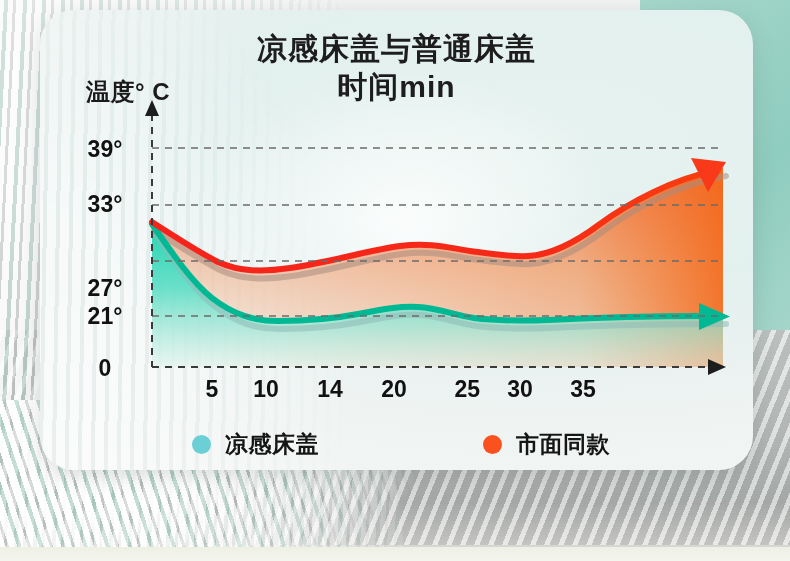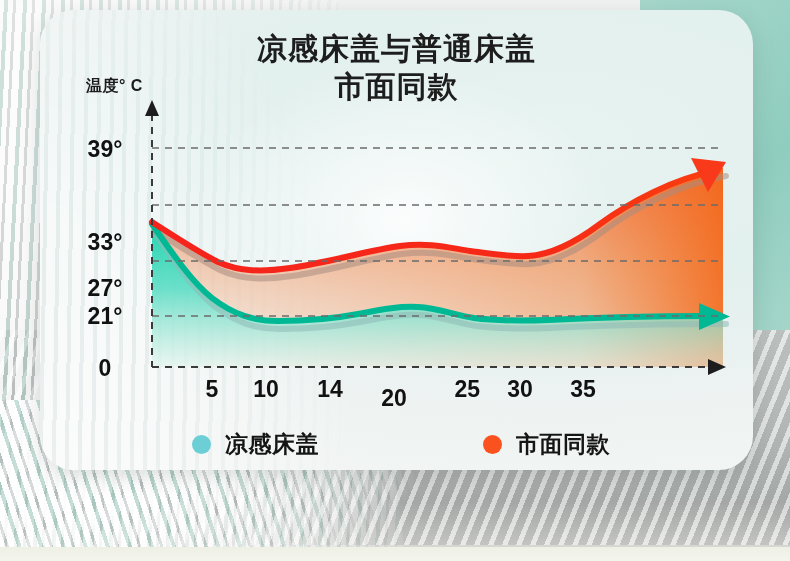--- a/index.html
+++ b/index.html
@@ -87,21 +87,21 @@
   .title{
     position:absolute;left:0;top:20px;width:713px;text-align:center;
     color:#1d1d1d;font-size:30px;font-weight:bold;line-height:1.27;
     letter-spacing:1px;white-space:pre-line;
   }
 
   
   .chart-area{position:absolute;left:0;top:0;width:713px;height:460px;}
   .axis-label-y{
     position:absolute;left:46px;top:66px;
-    font-size:16px;font-weight:bold;color:#1b1b1b;letter-spacing:.5px;
+    font-size:24px;font-weight:bold;color:#1b1b1b;letter-spacing:.5px;
   }
   .axis-label-x{
     position:absolute;left:604px;top:366px;
     font-size:21px;font-weight:bold;color:#111;
   }
   .ytick{
     position:absolute;text-align:center;width:58px;
     font-size:23px;font-weight:bold;color:#111;
   }
   .xtick{
@@ -128,36 +128,36 @@
   <div class="bg-grey-fabric"></div>
   <div class="bg-strip-left"></div>
   <div class="bg-strip-bottom"></div>
   <div class="bg-bottom-strip"></div>
 
   <div class="card">
     <div class="card-sheen"></div>
     <div class="card-wash"></div>
 
     <div class="title">凉感床盖与普通床盖
-市面同款</div>
+时间min</div>
 
     <div class="chart-area">
 
       <div class="axis-label-y">温度° C</div>
 
       <div class="ytick" style="left:36px;top:126px;">39°</div>
-      <div class="ytick" style="left:36px;top:181px;margin-top:38px;">33°</div>
+      <div class="ytick" style="left:36px;top:181px;">33°</div>
       <div class="ytick" style="left:36px;top:238px;margin-top:27px;">27°</div>
       <div class="ytick" style="left:36px;top:293px;">21°</div>
       <div class="ytick" style="left:36px;top:345px;">0</div>
 
       <div class="xtick" style="left:150px;">5</div>
       <div class="xtick" style="left:204px;">10</div>
       <div class="xtick" style="left:268px;">14</div>
-      <div class="xtick" style="left:332px;margin-top:9px;">20</div>
+      <div class="xtick" style="left:332px;">20</div>
       <div class="xtick" style="left:396px;text-align:right;">25</div>
       <div class="xtick" style="left:458px;">30</div>
       <div class="xtick" style="left:521px;">35</div>
 
 
       <svg class="plot" viewBox="0 0 713 460" preserveAspectRatio="none">
         <defs>
           <linearGradient id="gradCool" x1="0" y1="0" x2="0" y2="1">
             <stop offset="0%" stop-color="#16D8B4" stop-opacity="0.95"></stop>
             <stop offset="45%" stop-color="#49E2CB" stop-opacity="0.80"></stop>

